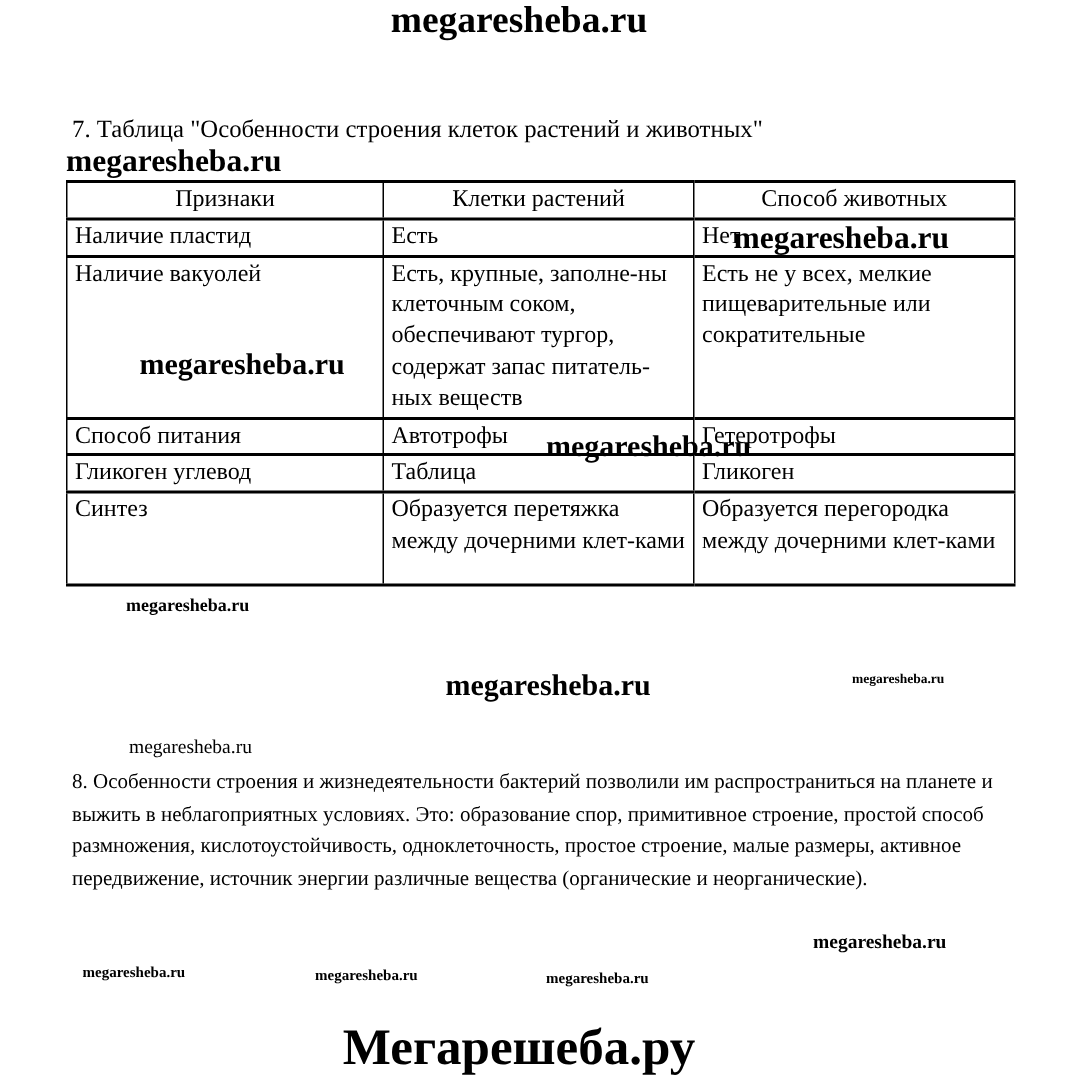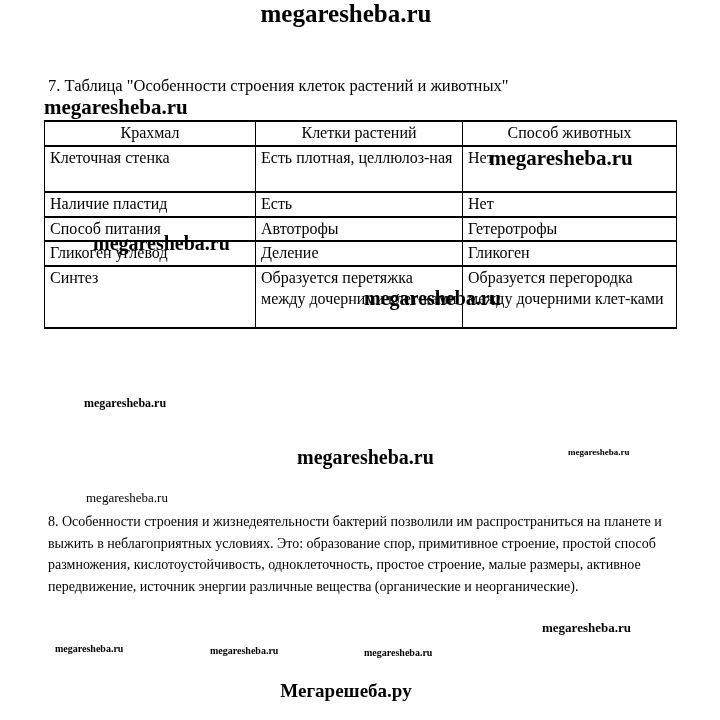--- a/index.html
+++ b/index.html
@@ -70,63 +70,63 @@
     width: 642px;
     font-size: 14px;
     line-height: 21.6px;
   }
   .footer-title {
     position: absolute;
     left: 0;
     right: 0;
     top: 680px;
     text-align: center;
-    font-size: 19px;
+    font-size: 34px;
     font-weight: bold;
   }
 </style>
 </head>
 <body>
 
 <div class="page">
 
   <div class="top-wm">megaresheba.ru</div>
 
   <div class="question7">7.  Таблица "Особенности строения клеток растений и животных"</div>
 
   <table class="answer-table">
     <colgroup>
       <col style="width:211px">
       <col style="width:207px">
       <col style="width:214px">
     </colgroup>
     <tbody>
         <tr style="height:24px">
-      <th>Крахмал</th>
+      <th>Признаки</th>
       <th>Клетки растений</th>
       <th>Способ животных</th>
-    </tr>
-    <tr style="height:46px">
-      <td>Клеточная стенка</td>
-      <td>Есть плотная, целлюлоз-ная</td>
-      <td>Нет</td>
     </tr>
     <tr style="height:22px">
       <td>Наличие пластид</td>
       <td>Есть</td>
       <td>Нет</td>
+    </tr>
+    <tr style="height:106px">
+      <td>Наличие вакуолей</td>
+      <td>Есть, крупные, заполне-ны клеточным соком, обеспечивают тургор, содержат запас питатель-ных веществ</td>
+      <td>Есть не у всех, мелкие пищеварительные или сократительные</td>
     </tr>
     <tr style="height:22px">
       <td>Способ питания</td>
       <td>Автотрофы</td>
       <td>Гетеротрофы</td>
     </tr>
     <tr style="height:22px">
       <td>Гликоген углевод</td>
-      <td>Деление</td>
+      <td>Таблица</td>
       <td>Гликоген</td>
     </tr>
     <tr style="height:62px">
       <td>Синтез</td>
       <td>Образуется перетяжка между дочерними клет-ками</td>
       <td>Образуется перегородка между дочерними клет-ками</td>
     </tr>
   </tbody>
     </table>
 

